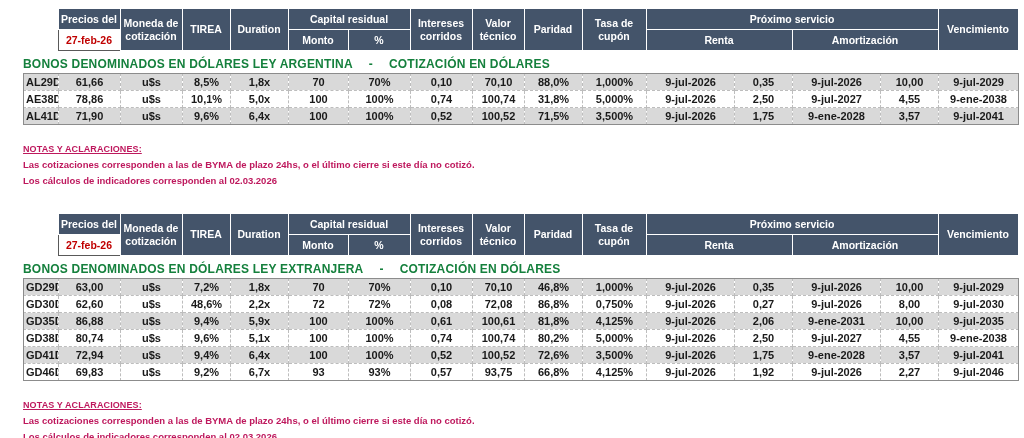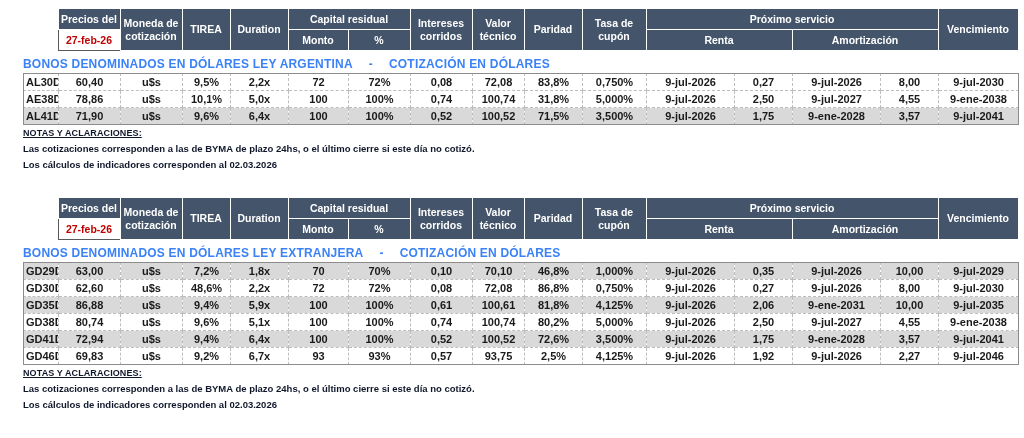--- a/index.html
+++ b/index.html
@@ -24,40 +24,40 @@
   }
   table.hdr th.blank { background: transparent; border: none; }
   table.hdr th.date-cell {
     background: #ffffff; color: #C00000;
     border: 1px solid #595959;
   }
 
   
   .section-title {
     margin: 6px 0 2px 0;
-    color: #3b82f6; font-size: 12px; font-weight: 700;
+    color: #15803d; font-size: 12px; font-weight: 700;
     letter-spacing: 0.2px; white-space: nowrap;
   }
   .section-title .sep { margin: 0 16px; }
 
   
   table.data { outline: 1px solid #8c8c8c; outline-offset: -1px; }
   table.data td {
     height: 17px; padding: 0 2px;
     font-size: 11px; font-weight: 700; color: #1a1a1a;
     text-align: center; vertical-align: middle;
     border: 1px dashed #bdbdbd;
     white-space: nowrap; overflow: hidden;
   }
   table.data tr.shade td { background: #D9D9D9; }
   table.data tr td { background: #ffffff; }
   table.data tr.shade td { background: #D9D9D9; }
 
   
-  .notes { margin-top: 3px; color: #0f172a; }
+  .notes { margin-top: 19px; color: #be185d; }
   .notes-heading {
     font-size: 9px; font-weight: 700; text-decoration: underline;
     letter-spacing: 0.1px;
   }
   .notes-line { font-size: 9.5px; font-weight: 700; margin-top: 5px; }
 </style>
 </head>
 <body>
 
 <div class="block block1">
@@ -123,37 +123,37 @@
       <col style="width:52px">
         <col style="width:58px">
         <col style="width:64px">
         <col style="width:88px">
       <col style="width:58px">
         <col style="width:88px">
         <col style="width:58px">
         <col style="width:80px">
     </colgroup>
     <tbody>
-        <tr>
-          <td>AL30D</td>
-          <td>60,40</td>
-          <td>u$s</td>
-          <td>9,5%</td>
-          <td>2,2x</td>
-          <td>72</td>
-          <td>72%</td>
-          <td>0,08</td>
-          <td>72,08</td>
-          <td>83,8%</td>
-          <td>0,750%</td>
-          <td>9-jul-2026</td>
-          <td>0,27</td>
-          <td>9-jul-2026</td>
-          <td>8,00</td>
-          <td>9-jul-2030</td>
+        <tr class="shade">
+          <td>AL29D</td>
+          <td>61,66</td>
+          <td>u$s</td>
+          <td>8,5%</td>
+          <td>1,8x</td>
+          <td>70</td>
+          <td>70%</td>
+          <td>0,10</td>
+          <td>70,10</td>
+          <td>88,0%</td>
+          <td>1,000%</td>
+          <td>9-jul-2026</td>
+          <td>0,35</td>
+          <td>9-jul-2026</td>
+          <td>10,00</td>
+          <td>9-jul-2029</td>
         </tr>
         <tr>
           <td>AE38D</td>
           <td>78,86</td>
           <td>u$s</td>
           <td>10,1%</td>
           <td>5,0x</td>
           <td>100</td>
           <td>100%</td>
           <td>0,74</td>
@@ -357,21 +357,21 @@
         <tr>
           <td>GD46D</td>
           <td>69,83</td>
           <td>u$s</td>
           <td>9,2%</td>
           <td>6,7x</td>
           <td>93</td>
           <td>93%</td>
           <td>0,57</td>
           <td>93,75</td>
-          <td>2,5%</td>
+          <td>66,8%</td>
           <td>4,125%</td>
           <td>9-jul-2026</td>
           <td>1,92</td>
           <td>9-jul-2026</td>
           <td>2,27</td>
           <td>9-jul-2046</td>
         </tr>
       </tbody>
   </table>
 

